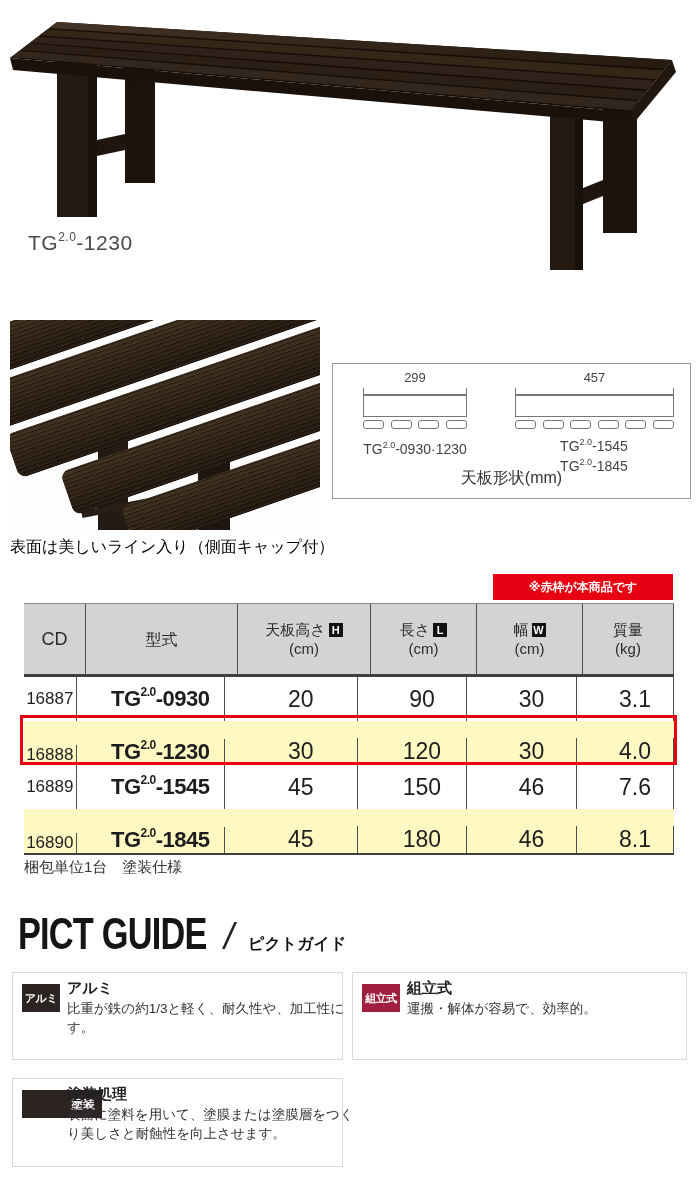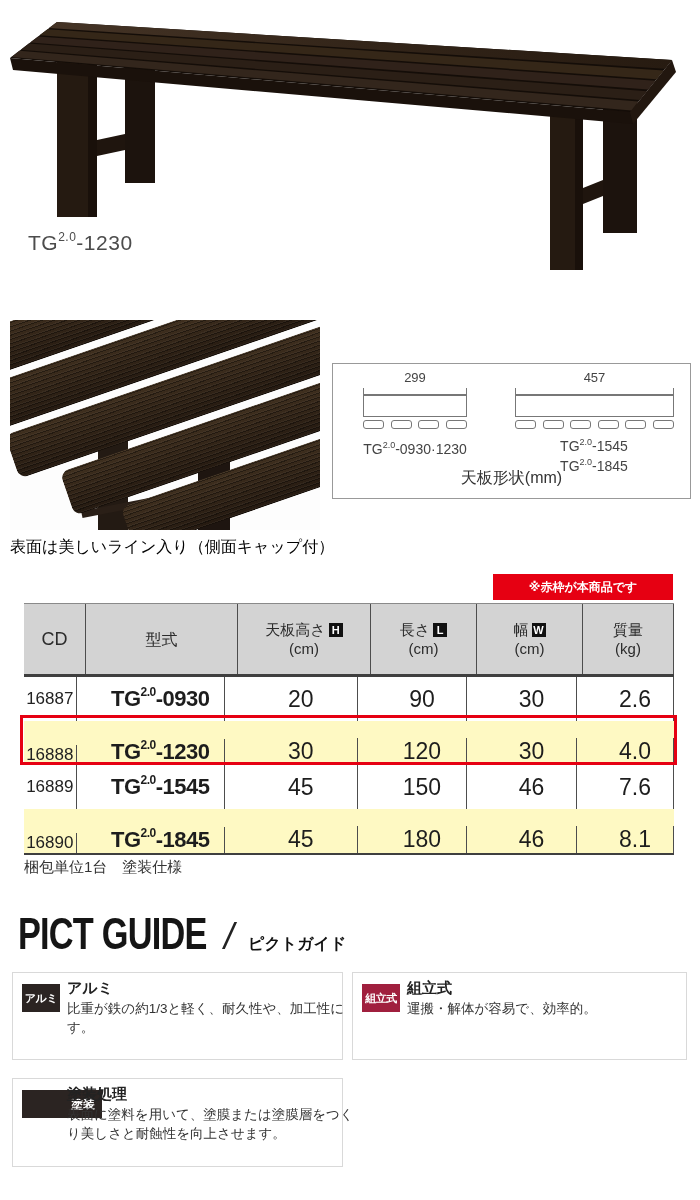--- a/index.html
+++ b/index.html
@@ -202,21 +202,21 @@
     </div>
 
     <div class="trow data">
       <div class="tcell c1 cd-val">16887</div>
       <div class="tcell c2">
           <span class="type-val"><span>TG</span><sup>2.0</sup><span>-0930</span></span>
         </div>
       <div class="tcell c3 num-val">20</div>
       <div class="tcell c4 num-val">90</div>
       <div class="tcell c5 num-val">30</div>
-      <div class="tcell c6 num-val">2.6</div>
+      <div class="tcell c6 num-val">3.1</div>
     </div>
 
     <div class="trow data shade">
       <div class="tcell c1 cd-val">16888</div>
       <div class="tcell c2">
           <span class="type-val"><span>TG</span><sup>2.0</sup><span>-1230</span></span>
         </div>
       <div class="tcell c3 num-val">30</div>
       <div class="tcell c4 num-val">120</div>
       <div class="tcell c5 num-val">30</div>

